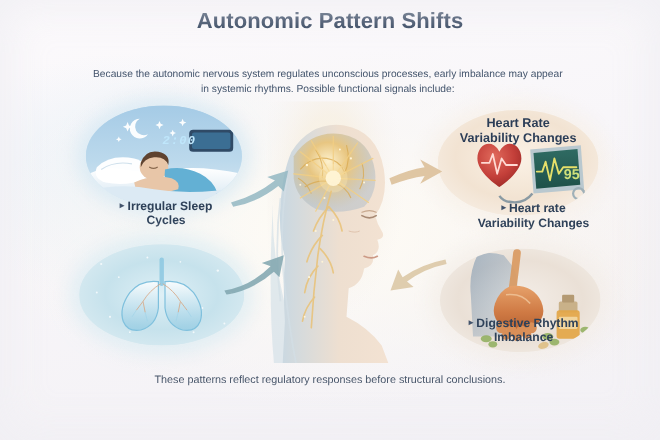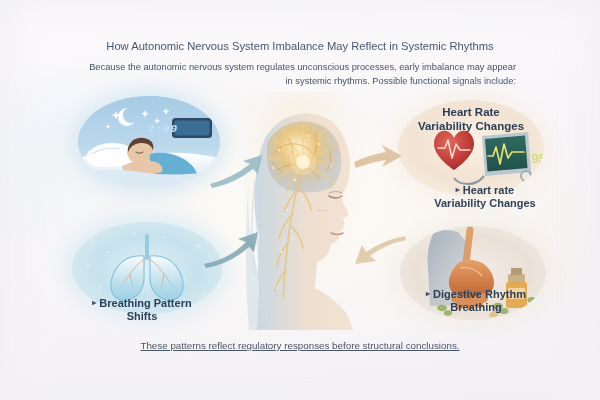--- a/index.html
+++ b/index.html
@@ -38,31 +38,30 @@
     letter-spacing: 0.1px;
   }
   .subtitle {
     position: absolute; left: 0; right: 0; top: 40px;
     text-align: center;
     font-size: 11.2px;
     color: #44566e;
   }
   .lede {
     position: absolute; left: 80px; right: 84px; top: 60px;
-    text-align: right;
+    text-align: center;
     font-size: 9.3px;
     line-height: 1.52;
     color: #43546c;
   }
   .footer-note {
     position: absolute; left: 0; right: 0; top: 340px;
     text-align: center;
     font-size: 9.8px;
     color: #48566a;
-    text-decoration: underline;
   }
 
   
   .panel-label {
     position: absolute;
     text-align: center;
     font-size: 11px;
     font-weight: bold;
     color: #2e4159;
     line-height: 1.2;
@@ -123,21 +122,21 @@
   }
   svg.art { display:block; width:100%; height:100%; }
 
   .arrow { position:absolute; }
 </style>
 </head>
 <body>
 
 <div id="infographic">
 
-  <div class="subtitle">How Autonomic Nervous System Imbalance May Reflect in Systemic Rhythms</div>
+  <div class="title">Autonomic Pattern Shifts</div>
   <div class="lede">Because the autonomic nervous system regulates unconscious processes, early imbalance may appear in systemic rhythms. Possible functional signals include:</div>
 
   <div class="oval oval-sleep">
     <svg class="art" viewBox="0 0 142 92" preserveAspectRatio="none" aria-hidden="true">
       <defs>
         <linearGradient id="skyg" x1="0" y1="0" x2="0" y2="1">
           <stop offset="0%" stop-color="#a5cbe6"></stop>
           <stop offset="55%" stop-color="#bcd9ec"></stop>
           <stop offset="100%" stop-color="#dceaf3"></stop>
         </linearGradient>
@@ -179,20 +178,24 @@
       <path d="M72 58 Q88 54 104 62 Q116 68 120 80 L78 80 Q70 70 72 58 Z" fill="#63b0d4"></path>
 
       <path d="M44 70 Q60 62 78 66 Q86 69 84 76 Q64 82 46 78 Z" fill="#e8c6a8"></path>
 
       <path d="M0 78 Q30 70 62 76 Q98 82 142 74 L142 92 L0 92 Z" fill="#dceaf4"></path>
     </svg>
     <div style="position:absolute;left:66px;top:24px;width:38px;height:17px;display:flex;align-items:center;justify-content:center;
                 font-family:'Liberation Mono', monospace;font-size:11px;font-weight:bold;color:#bfe6fb;letter-spacing:1px;font-style:italic;">2:00</div>
   </div>
 
+  <div class="panel-label" style="left:78px; top:182px; width:146px;">
+    <span class="bullet">▸</span><span>Irregular Sleep</span><br>
+    <span>Cycles</span>
+  </div>
 
   <div class="oval oval-lungs">
     <svg class="art" viewBox="0 0 150 92" preserveAspectRatio="none" aria-hidden="true">
       <defs>
         <radialGradient id="lungbg" cx="50%" cy="50%" r="62%">
           <stop offset="0%" stop-color="#dff0f6"></stop>
           <stop offset="55%" stop-color="#c6e2ec"></stop>
           <stop offset="100%" stop-color="#dcecf2"></stop>
         </radialGradient>
         <linearGradient id="lungfill" x1="0" y1="0" x2="0" y2="1">
@@ -226,24 +229,20 @@
       <g stroke="#d7a887" stroke-width="0.9" fill="none" opacity="0.85">
         <path d="M74 36 Q64 42 58 52 M58 52 L52 60 M58 52 L60 62"></path>
         <path d="M76 36 Q86 42 92 52 M92 52 L98 60 M92 52 L90 62"></path>
       </g>
       <g stroke="#9fd3e8" stroke-width="0.7" fill="none" opacity="0.8">
         <path d="M52 60 L48 66 M60 62 L62 70 M98 60 L102 66 M90 62 L88 70"></path>
       </g>
     </svg>
   </div>
 
-  <div class="panel-label" style="left:62px; top:297px; width:160px;">
-    <span class="bullet">▸</span><span>Breathing Pattern</span><br>
-    <span>Shifts</span>
-  </div>
 
   <div class="oval oval-heart">
     <svg class="art" viewBox="0 0 146 96" preserveAspectRatio="none" aria-hidden="true">
       <defs>
         <radialGradient id="warmbg" cx="50%" cy="45%" r="65%">
           <stop offset="0%" stop-color="#fbf2e6"></stop>
           <stop offset="60%" stop-color="#f2e3d2"></stop>
           <stop offset="100%" stop-color="#f7efe6"></stop>
         </radialGradient>
         <radialGradient id="heartg" cx="38%" cy="30%" r="75%">
@@ -267,21 +266,21 @@
       <g>
         <path d="M84 36 L130 32 L133 72 L87 76 Z" fill="#b9c8cf"></path>
         <path d="M87 39 L127 35.5 L129.5 68 L89.5 71.5 Z" fill="url(#scrg)"></path>
         <path d="M90 56 L95 56 L98 47 L102 64 L106 44 L110 58 L114 52 L126 52" stroke="#e7e06a" stroke-width="1.7" fill="none" stroke-linejoin="round" stroke-linecap="round"></path>
 
         <path d="M86 76 Q80 84 70 84 Q60 84 56 78" stroke="#8a9aa3" stroke-width="2.2" fill="none"></path>
         <circle cx="128" cy="76" r="5" fill="none" stroke="#9fb0b8" stroke-width="2"></circle>
         <path d="M131 72 L133 74" stroke="#9fb0b8" stroke-width="2"></path>
       </g>
     </svg>
-    <div style="position:absolute;left:112px;top:48px;width:36px;height:18px;display:flex;align-items:flex-end;justify-content:flex-end;
+    <div style="position:absolute;left:93px;top:48px;width:36px;height:18px;display:flex;align-items:flex-end;justify-content:flex-end;
                 font-family:'Liberation Sans', sans-serif;font-size:13px;font-weight:bold;color:#cfe07a;">95</div>
   </div>
 
   <div class="inner-heading" style="left:398px; top:105px; width:146px;">
     <span>Heart Rate</span><br>
     <span>Variability Changes</span>
   </div>
 
   <div class="panel-label" style="left:408px; top:184px; width:154px;">
     <span class="bullet">▸</span><span>Heart rate</span><br>
@@ -342,21 +341,21 @@
 
       <g fill="#dfc28c">
         <ellipse cx="94" cy="88" rx="5" ry="3" transform="rotate(-18 94 88)"></ellipse>
         <ellipse cx="131" cy="86" rx="4.5" ry="2.8" transform="rotate(14 131 86)"></ellipse>
       </g>
     </svg>
   </div>
 
   <div class="panel-label" style="left:396px; top:288px; width:160px;">
     <span class="bullet">▸</span><span>Digestive Rhythm</span><br>
-    <span>Breathing</span>
+    <span>Imbalance</span>
   </div>
 
   <div class="center-figure">
     <svg class="art" viewBox="0 0 126 238" preserveAspectRatio="none" aria-hidden="true">
       <defs>
         <radialGradient id="glow" cx="45%" cy="30%" r="55%">
           <stop offset="0%" stop-color="#fff6df" stop-opacity="0.95"></stop>
           <stop offset="45%" stop-color="#f6ecda" stop-opacity="0.55"></stop>
           <stop offset="100%" stop-color="#f4f2f4" stop-opacity="0"></stop>
         </radialGradient>

